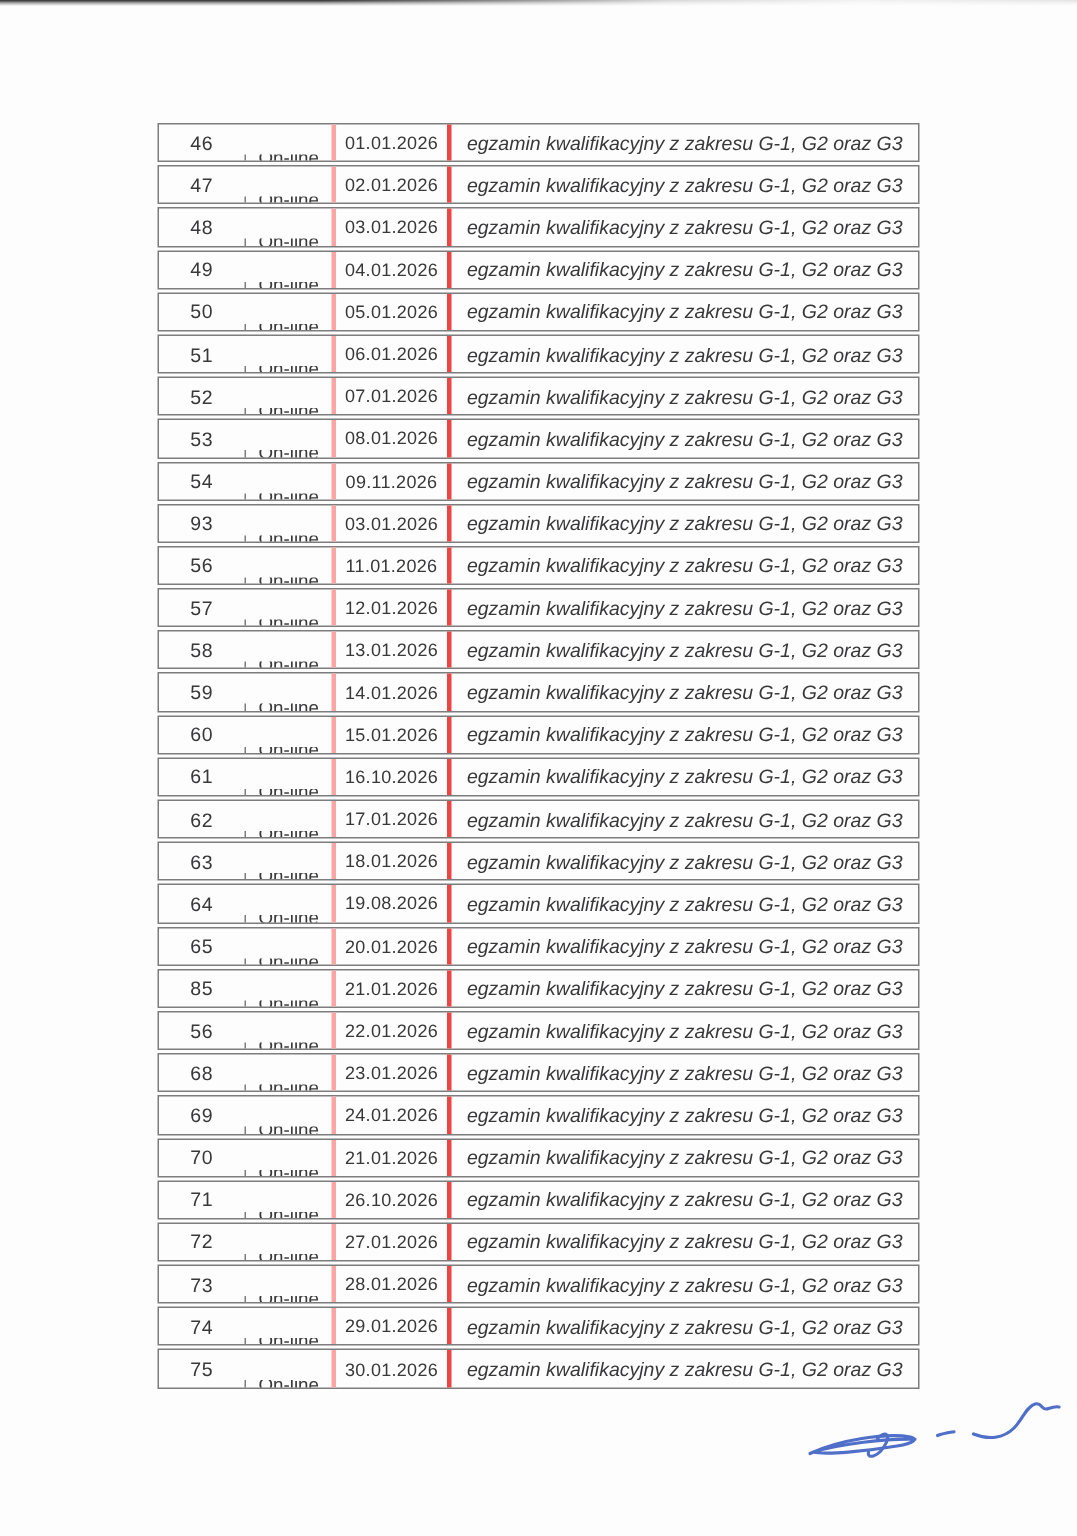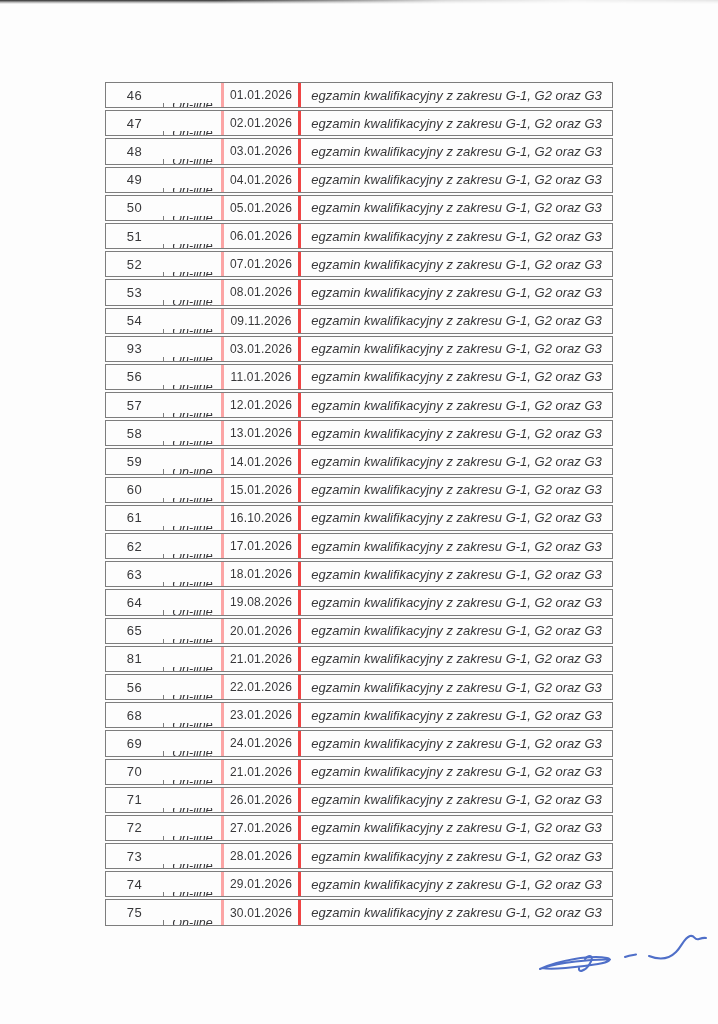--- a/index.html
+++ b/index.html
@@ -54,21 +54,20 @@
   }
   .cell-no {
     width: 57px;
     font-size: 13px;
     letter-spacing: 0.5px;
   }
   .cell-mode {
     width: 58px;
     border-left: 1px solid #7d7d7d;
     font-size: 12.5px;
-    font-style: italic;
     margin-top: 20px;
   }
   .cell-date {
     width: 77px;
     border-left: 3px solid #fca5a5;
     font-size: 12px;
     letter-spacing: 0.2px;
   }
   .cell-desc {
     flex: 1;
@@ -229,21 +228,21 @@
     </div>
 
     <div class="row">
       <div class="cell cell-no">65</div>
       <div class="cell cell-mode">On-line</div>
       <div class="cell cell-date">20.01.2026</div>
       <div class="cell cell-desc">egzamin kwalifikacyjny z zakresu G-1, G2 oraz G3</div>
     </div>
 
     <div class="row">
-      <div class="cell cell-no">81</div>
+      <div class="cell cell-no">85</div>
       <div class="cell cell-mode">On-line</div>
       <div class="cell cell-date">21.01.2026</div>
       <div class="cell cell-desc">egzamin kwalifikacyjny z zakresu G-1, G2 oraz G3</div>
     </div>
 
     <div class="row">
       <div class="cell cell-no">56</div>
       <div class="cell cell-mode">On-line</div>
       <div class="cell cell-date">22.01.2026</div>
       <div class="cell cell-desc">egzamin kwalifikacyjny z zakresu G-1, G2 oraz G3</div>
@@ -266,21 +265,21 @@
     <div class="row">
       <div class="cell cell-no">70</div>
       <div class="cell cell-mode">On-line</div>
       <div class="cell cell-date">21.01.2026</div>
       <div class="cell cell-desc">egzamin kwalifikacyjny z zakresu G-1, G2 oraz G3</div>
     </div>
 
     <div class="row">
       <div class="cell cell-no">71</div>
       <div class="cell cell-mode">On-line</div>
-      <div class="cell cell-date">26.01.2026</div>
+      <div class="cell cell-date">26.10.2026</div>
       <div class="cell cell-desc">egzamin kwalifikacyjny z zakresu G-1, G2 oraz G3</div>
     </div>
 
     <div class="row">
       <div class="cell cell-no">72</div>
       <div class="cell cell-mode">On-line</div>
       <div class="cell cell-date">27.01.2026</div>
       <div class="cell cell-desc">egzamin kwalifikacyjny z zakresu G-1, G2 oraz G3</div>
     </div>
 

